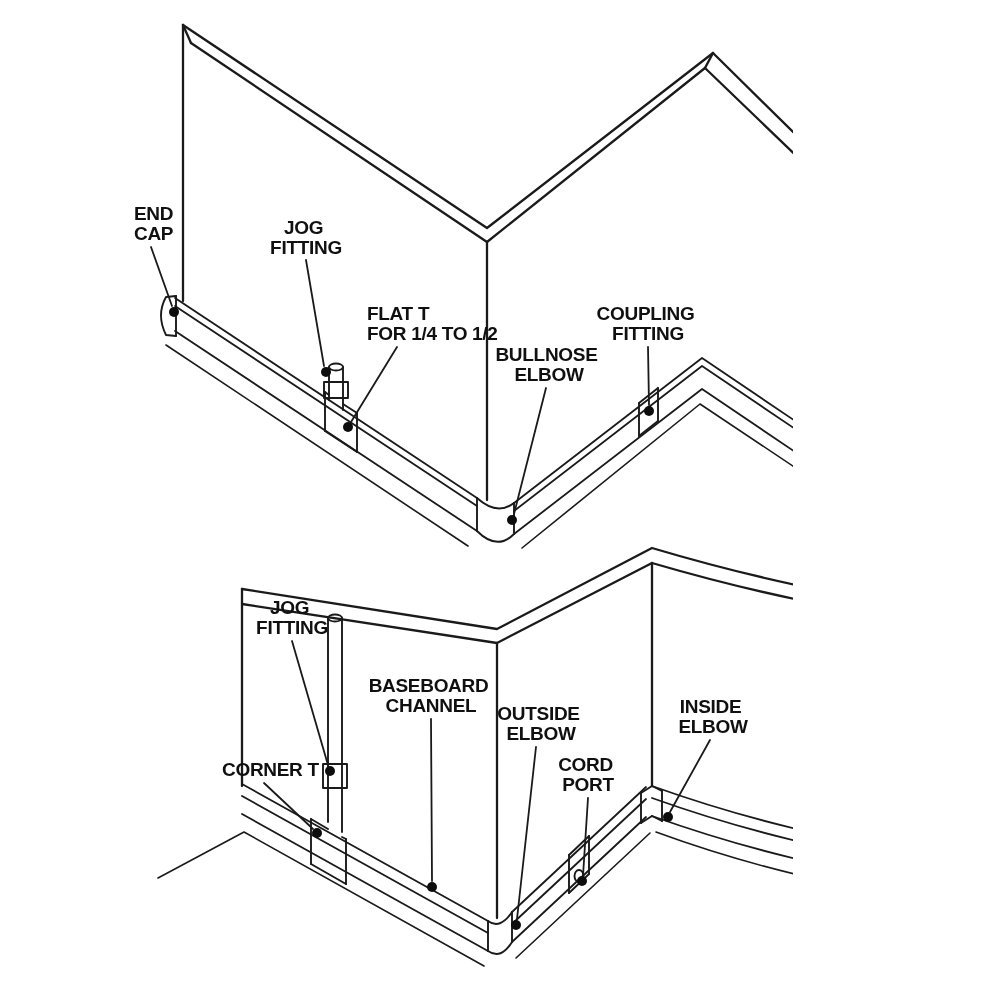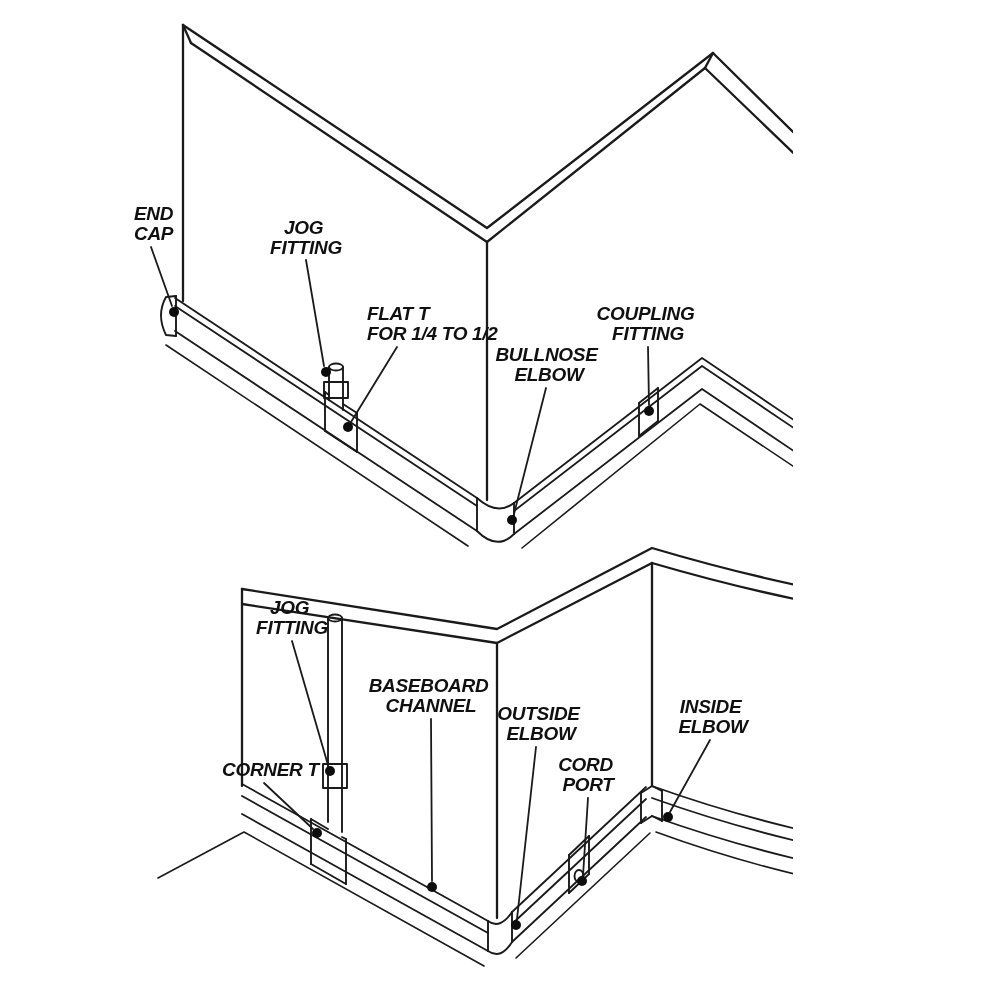--- a/index.html
+++ b/index.html
@@ -1,20 +1,19 @@
 <!DOCTYPE html>
 <html><head>
 <meta charset="utf-8">
 <style>
   html, body { margin: 0; padding: 0; background: #ffffff; }
   .stage {
     width: 793px; height: 1000px; position: relative;
     background: #ffffff; overflow: hidden;
     font-family: "Liberation Sans", sans-serif;
-    font-style: italic;
   }
   svg { display: block; }
   path, line, ellipse.outline {
     fill: none; stroke: #1a1a1a;
     stroke-linecap: round; stroke-linejoin: round;
   }
   .wall   { stroke-width: 2.3; }
   .chan   { stroke-width: 1.8; }
   .fit    { stroke-width: 1.9; }
   .floor  { stroke-width: 1.6; }

